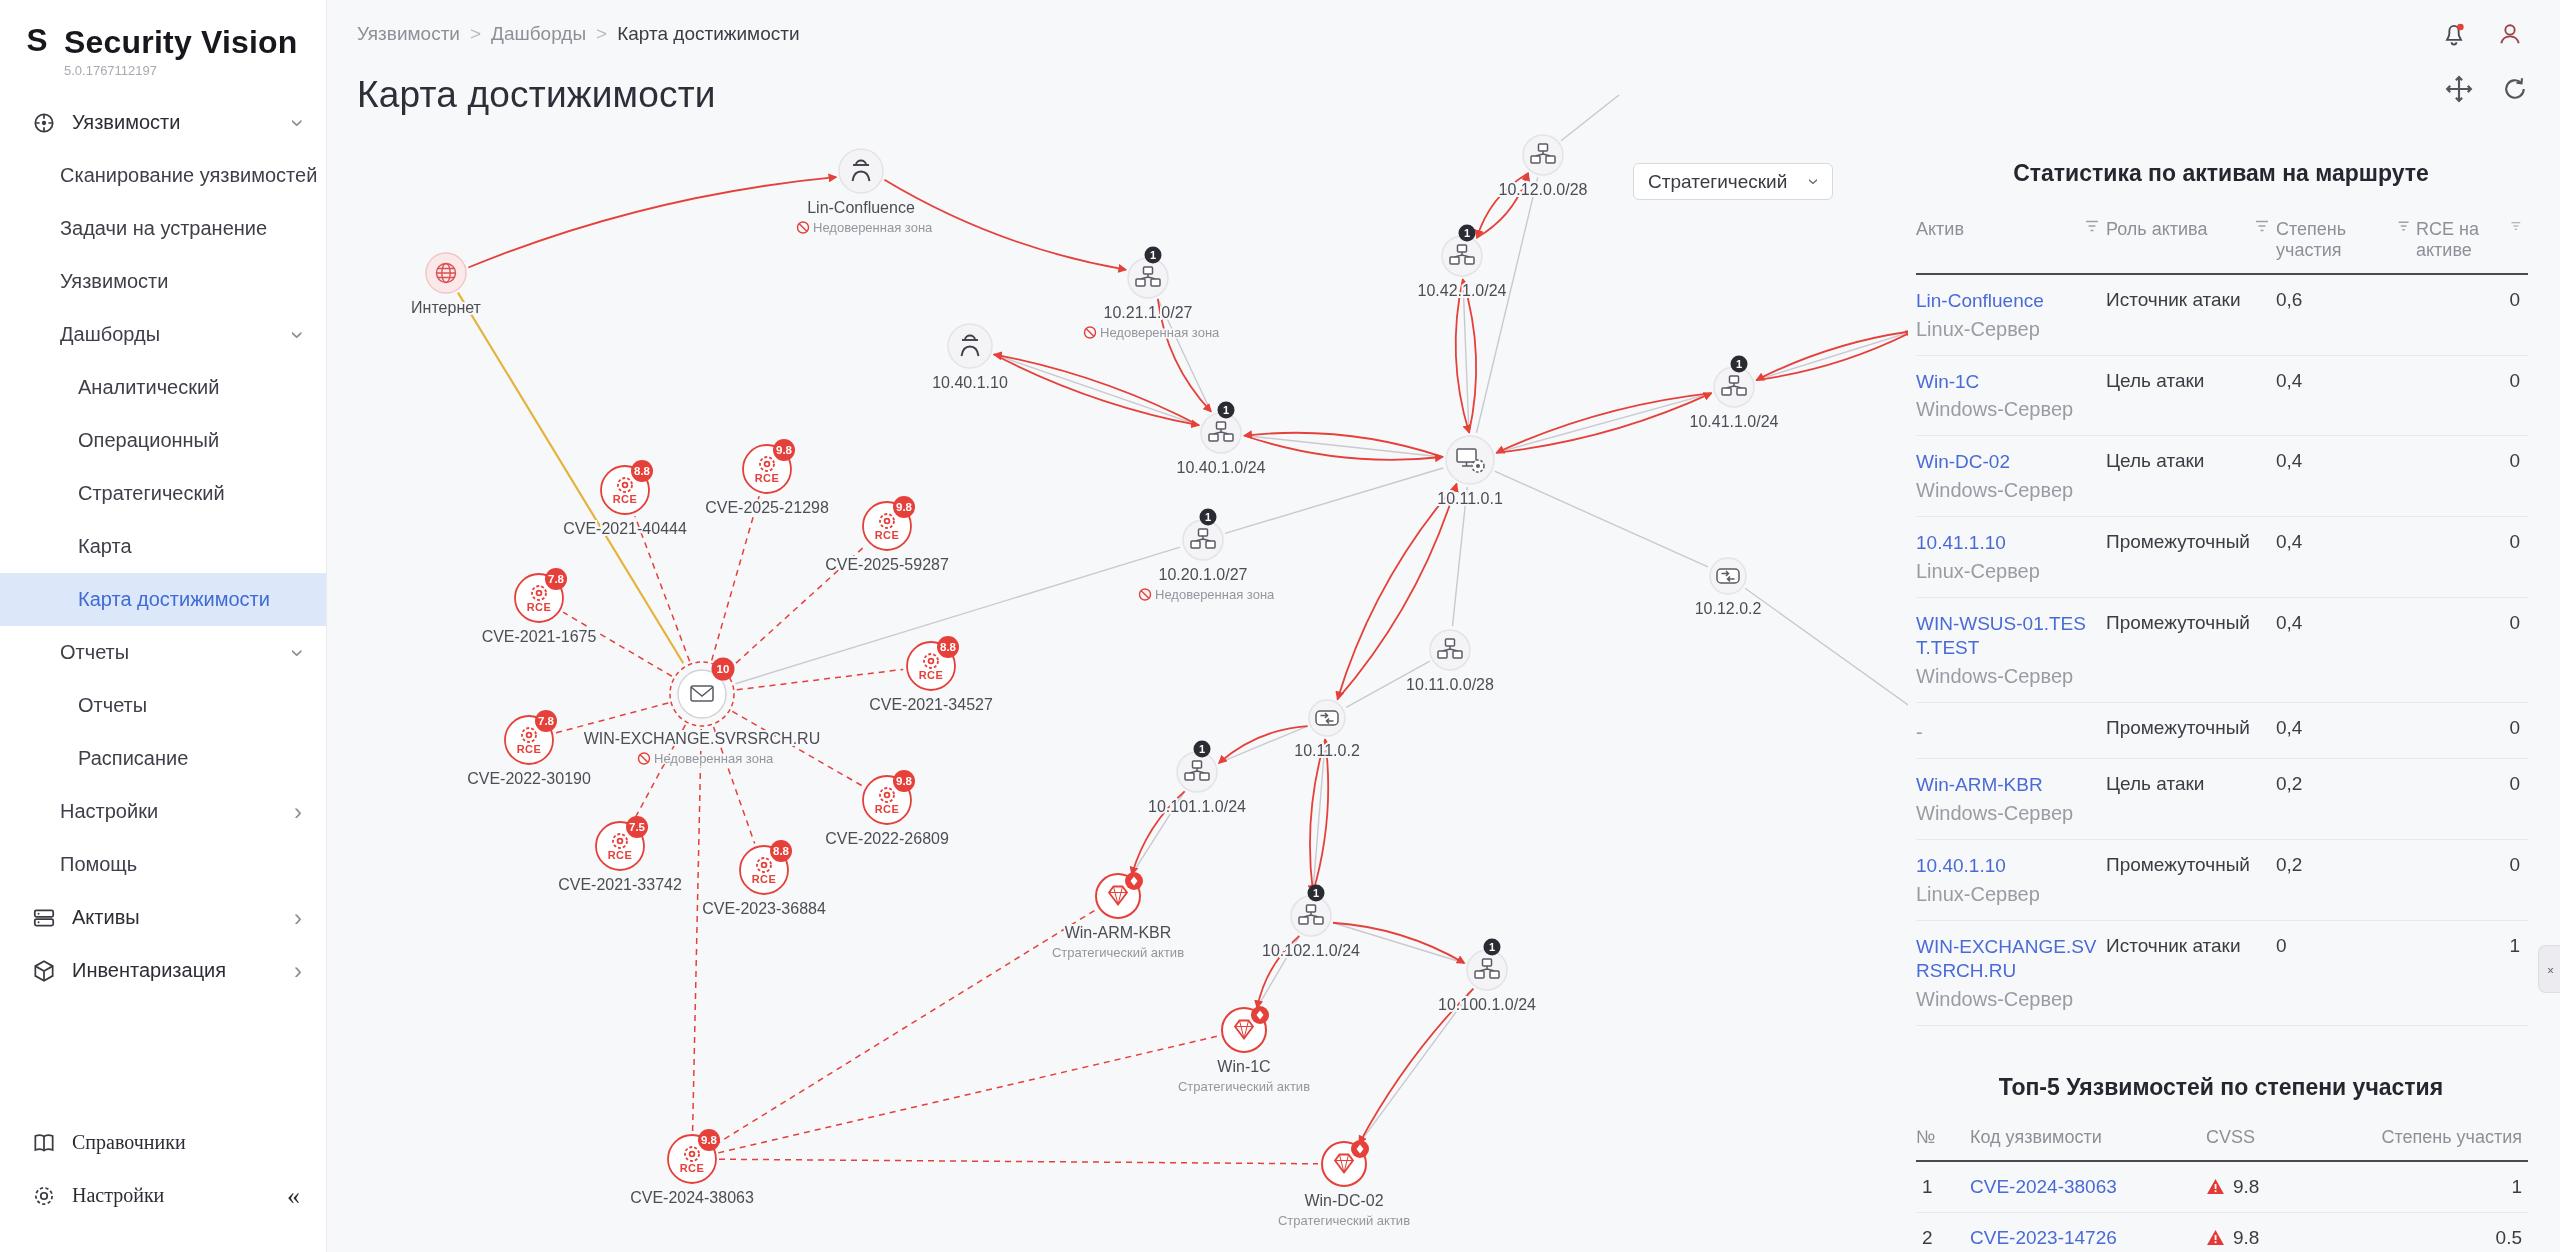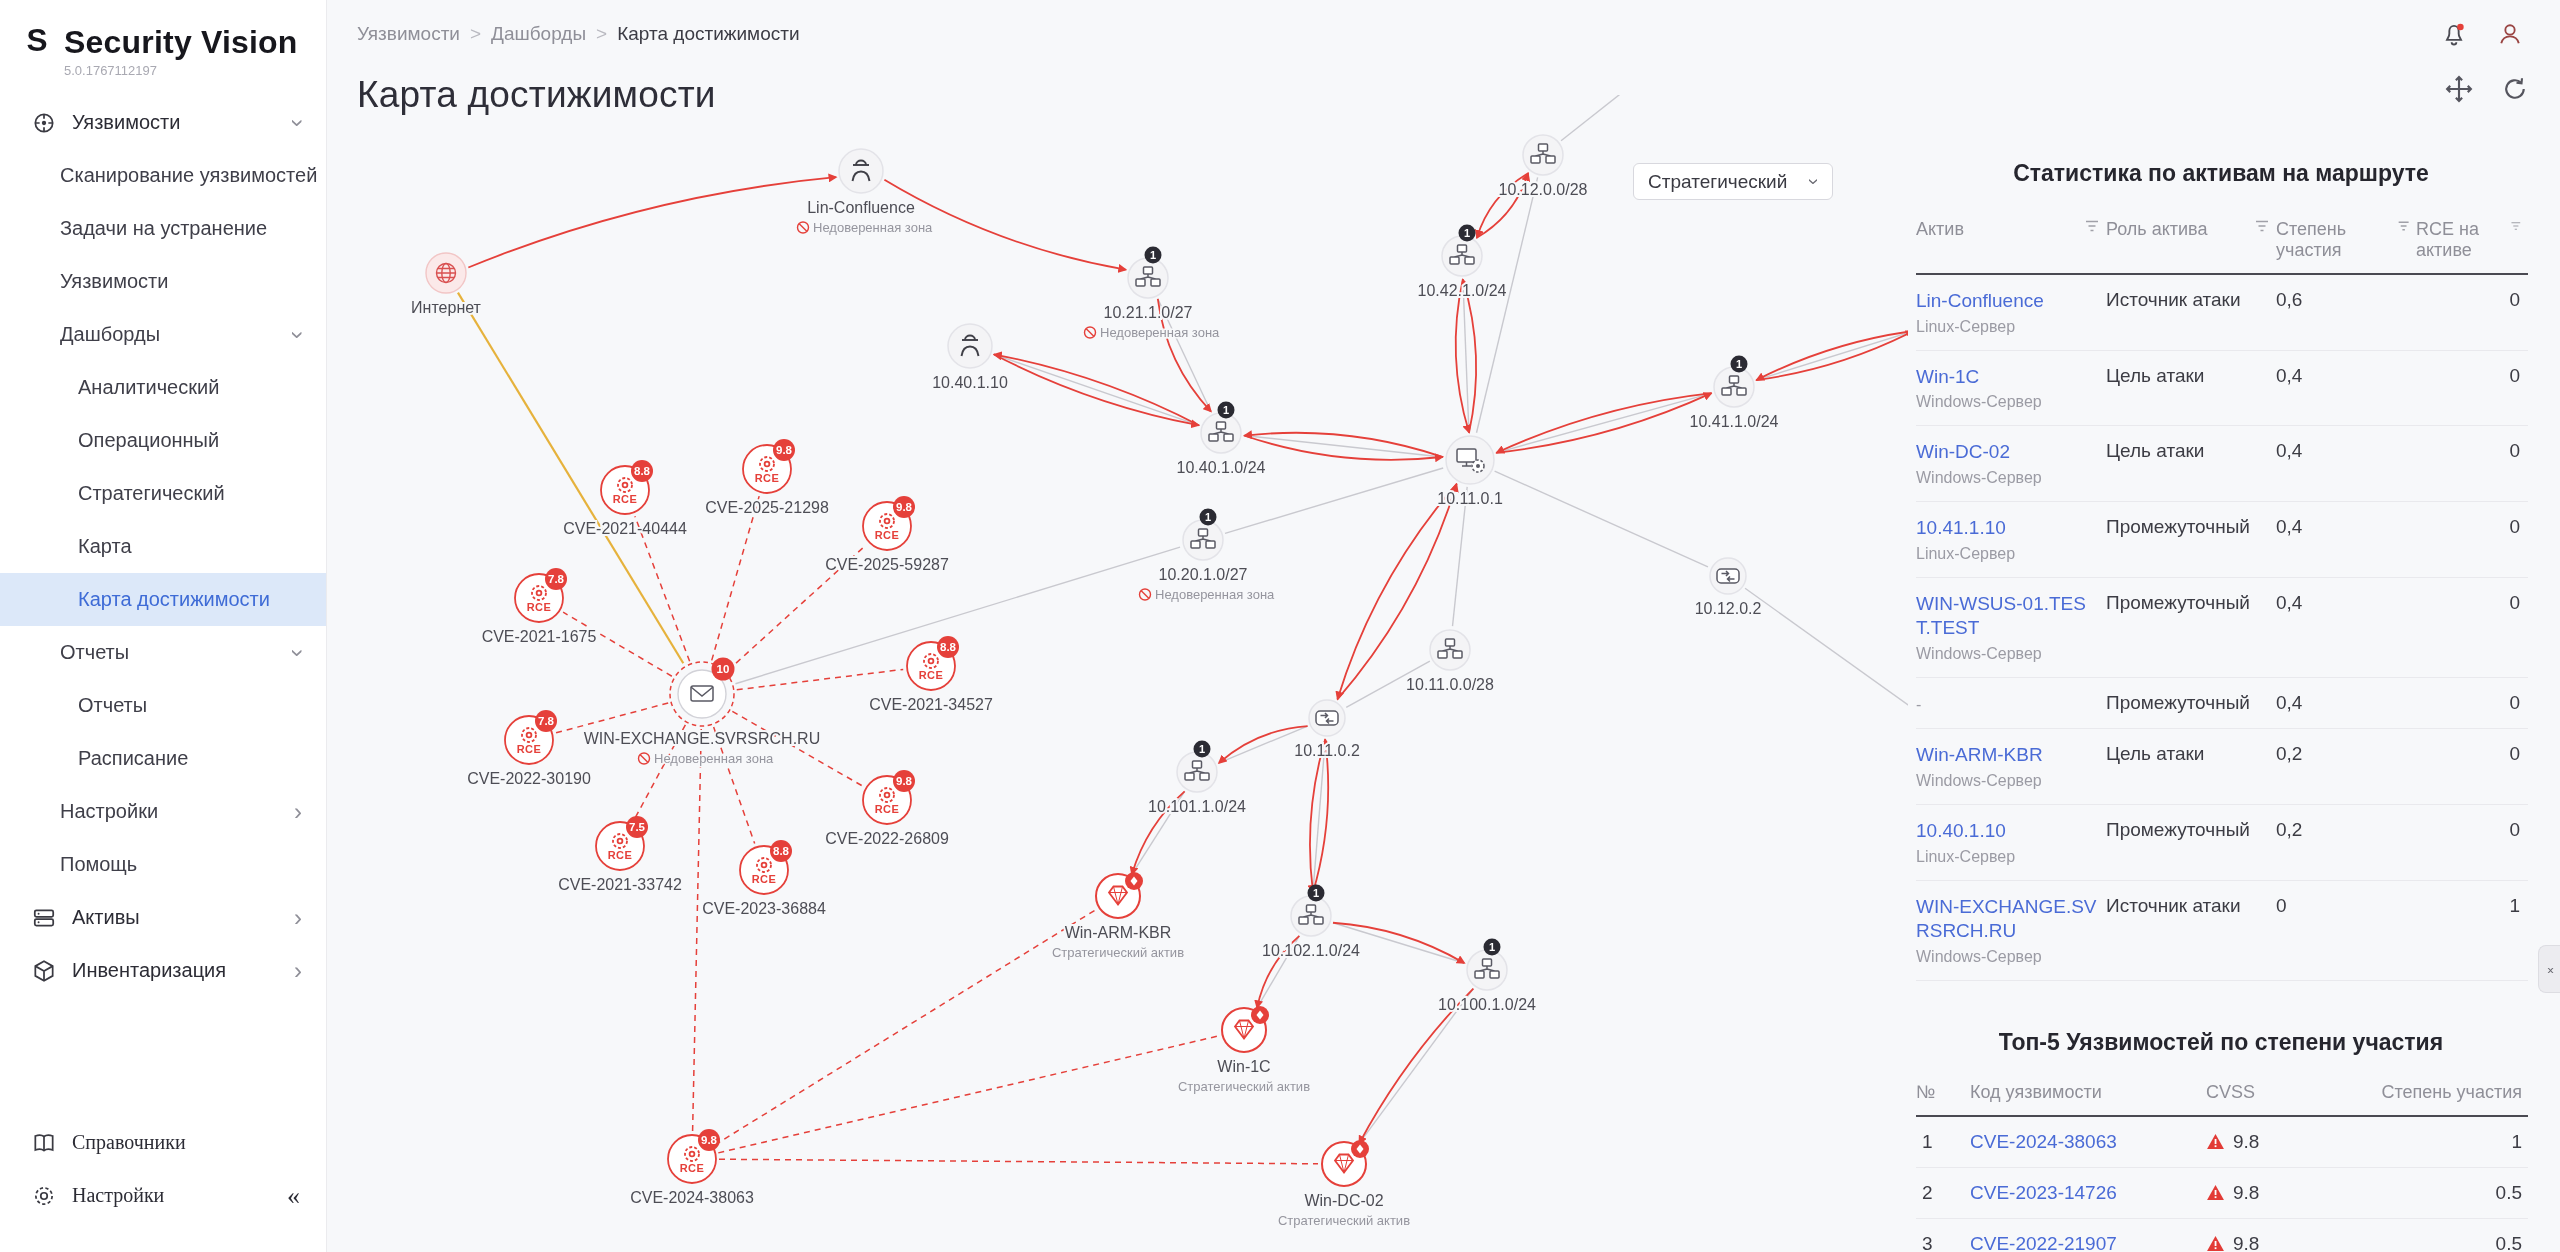--- a/index.html
+++ b/index.html
@@ -67,21 +67,21 @@
   
   .panel{position:absolute;top:160px;right:0;width:652px;padding:0 34px 0 8px;}
   .panel-title{font-size:23px;font-weight:700;color:#26262e;text-align:center;margin-bottom:28px;}
   .top5-title{margin-top:48px;margin-bottom:22px;}
   table{width:100%;border-collapse:collapse;table-layout:fixed;}
   th{font-size:18px;font-weight:400;color:#8f8f98;text-align:left;vertical-align:top;
      padding:4px 6px 12px 0;border-bottom:2px solid #4a4a52;}
   .th-inner{display:flex;justify-content:space-between;align-items:flex-start;gap:4px;}
   td{padding:14px 6px 14px 0;border-bottom:1px solid #e9e9ed;vertical-align:top;}
   .asset-name{color:#4a6bd6;font-size:19px;line-height:1.3;word-break:break-all;cursor:pointer;}
-  .asset-sub{color:#9b9ba4;font-size:16px;margin-top:4px;}
+  .asset-sub{color:#9b9ba4;font-size:20px;margin-top:4px;}
   .role{font-size:19px;color:#3c3c44;}
   .numcell{font-size:19px;color:#3c3c44;text-align:left;padding-right:16px;}
   .rcecell{font-size:19px;color:#3c3c44;text-align:right;padding-right:8px;}
   .t5-num{font-size:19px;color:#3c3c44;padding-left:6px;}
   .t5-code{color:#4a6bd6;font-size:19px;cursor:pointer;}
   .t5-cvss{font-size:19px;color:#3c3c44;display:flex;align-items:center;gap:8px;}
   .t5-deg{font-size:19px;color:#3c3c44;text-align:right;padding-right:6px;}
   th.right{text-align:right;}
   th.right .th-inner{justify-content:flex-end;}
 

